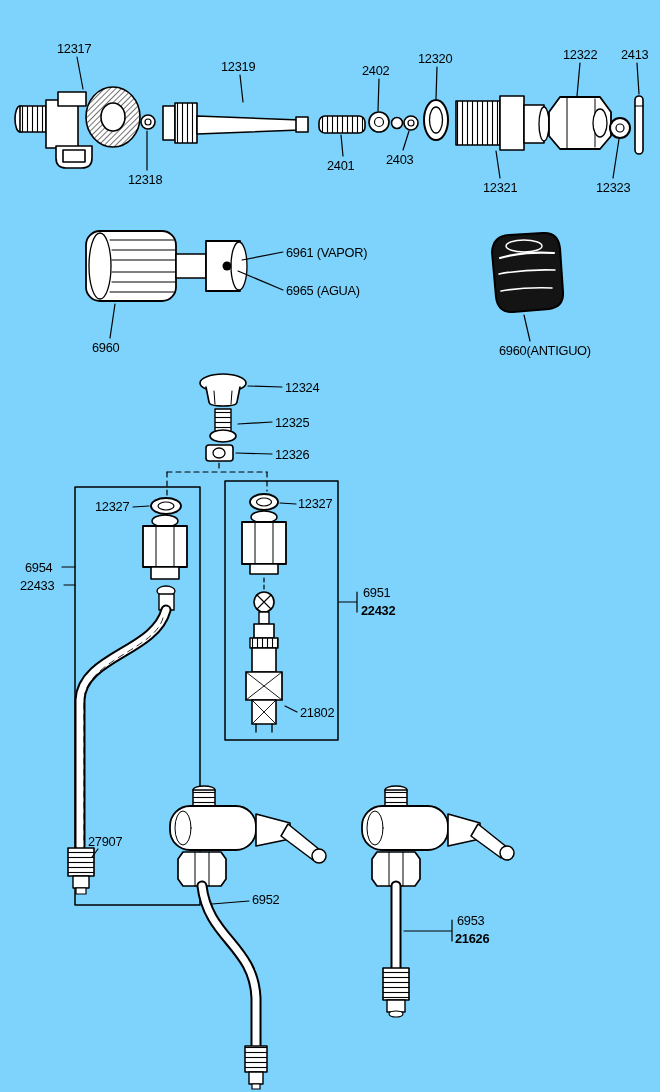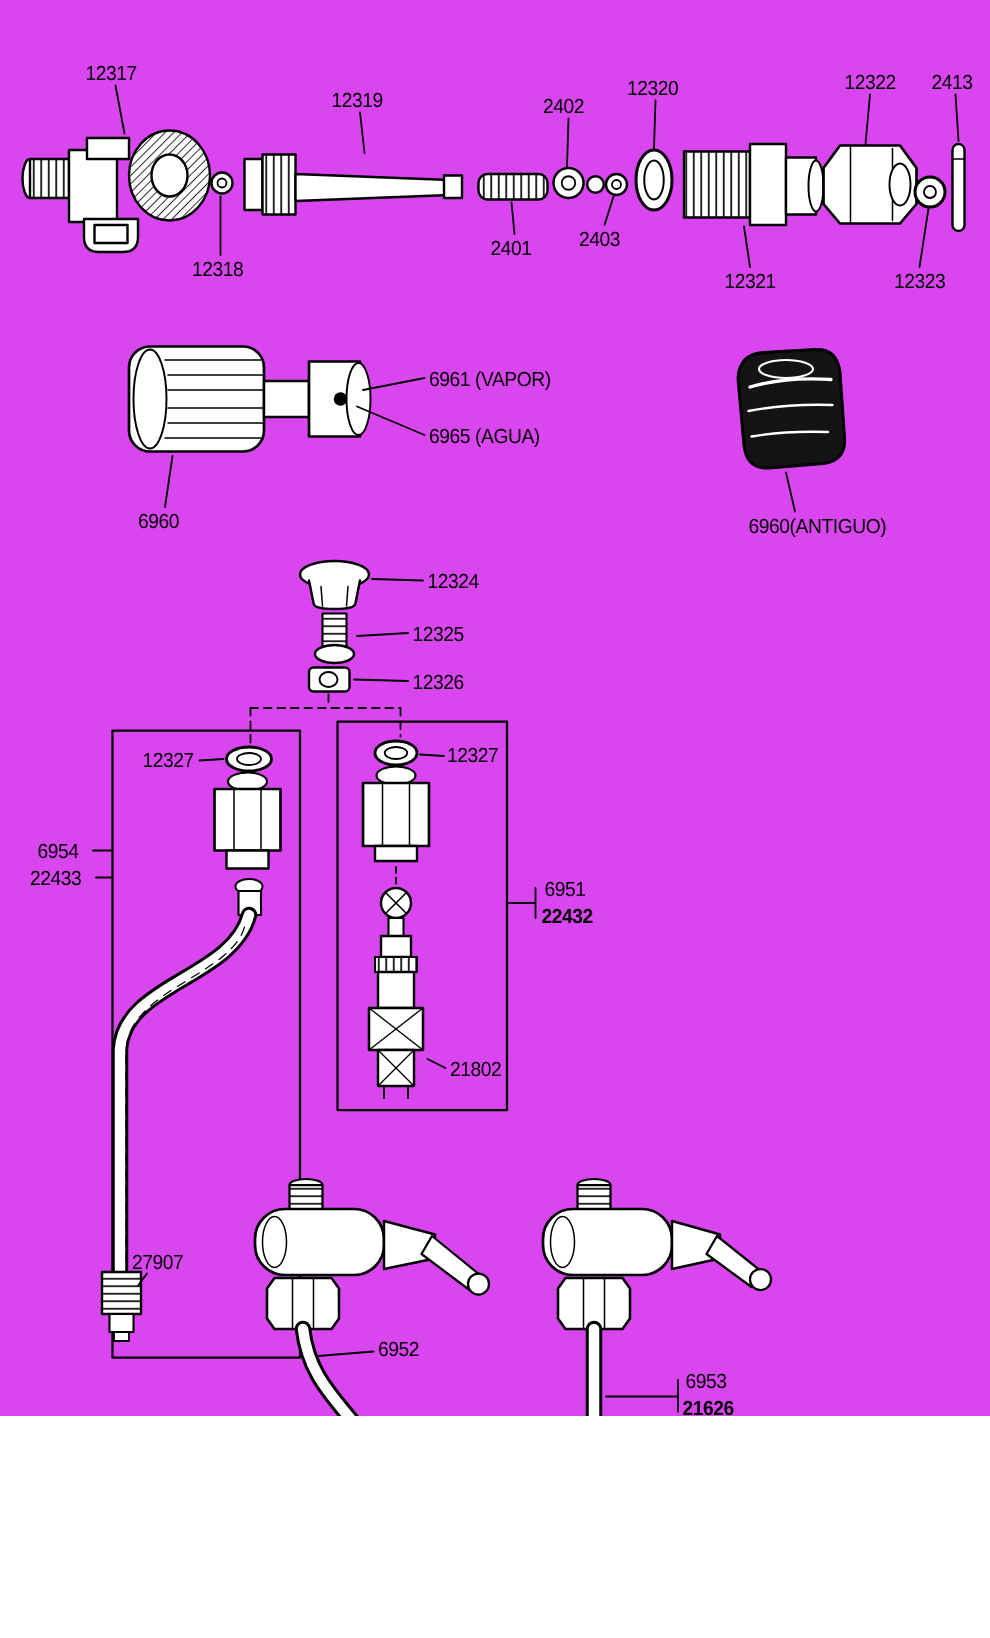--- a/index.html
+++ b/index.html
@@ -1,18 +1,18 @@
 <!DOCTYPE html>
 <html><head>
 <meta charset="utf-8">
 <style>
   * { margin:0; padding:0; box-sizing:border-box; }
   html,body { background:#ffffff; }
   .stage {
-    position:relative; width:660px; height:944px; background:#d946ef;
+    position:relative; width:660px; height:1092px; background:#7dd3fc;
     font-family:"Liberation Sans", sans-serif; overflow:hidden;
   }
   svg.drawing { position:absolute; left:0; top:0; }
   .lbl {
     position:absolute; font-size:13.5px; line-height:15px; color:#000;
     white-space:nowrap; letter-spacing:-0.3px;
     transform:scaleX(0.95); transform-origin:0 0;
   }
   .lbl.bold { font-weight:bold; }
 </style>

